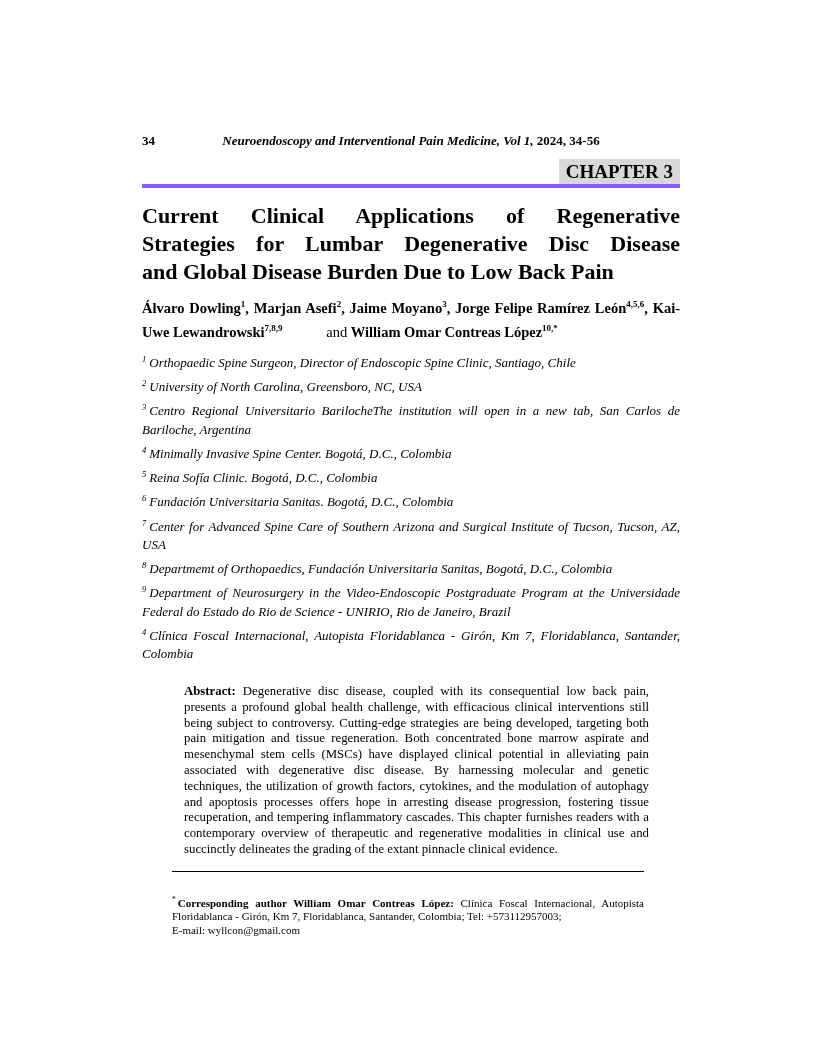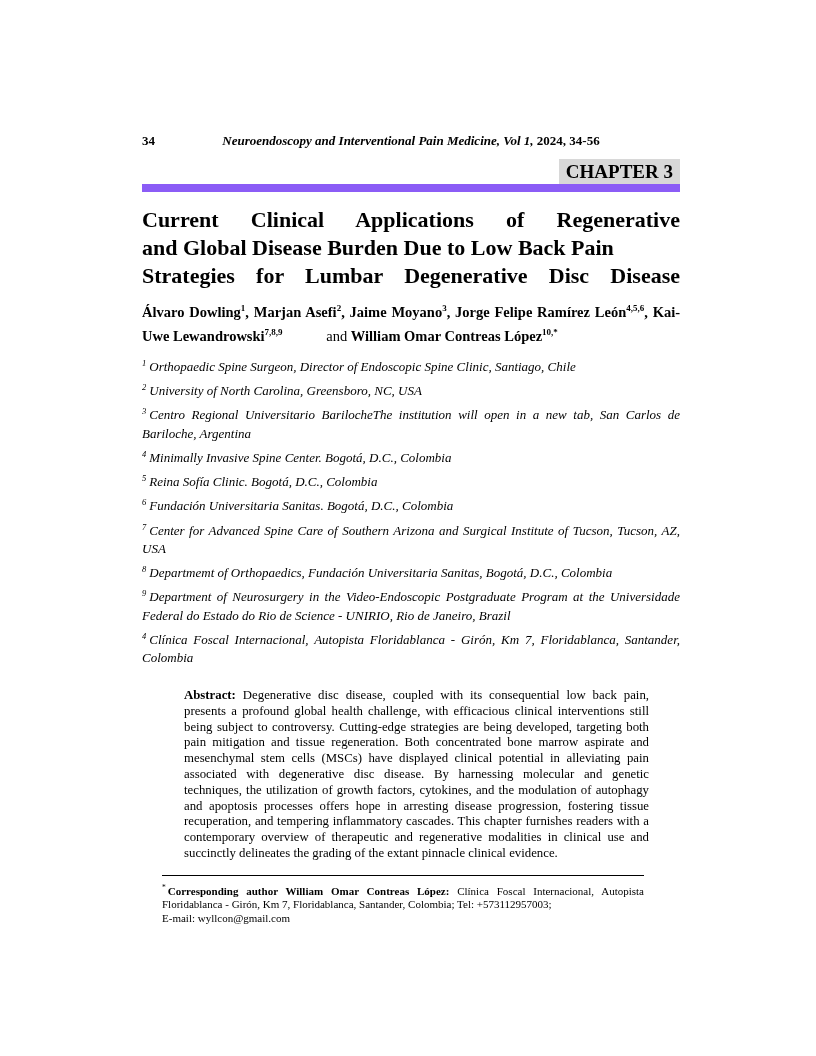--- a/index.html
+++ b/index.html
@@ -9,43 +9,43 @@
     background:#ffffff; color:#000;
     font-family:"Liberation Serif","DejaVu Serif",serif;
   }
   .content { position:absolute; left:142px; top:0; width:538px; padding-top:133px; }
 
   .running-head { position:relative; font-size:13px; font-weight:bold; height:18px; }
   .page-num { position:absolute; left:0; top:0; }
   .journal { display:block; text-align:center; }
   .journal-italic { font-style:italic; }
 
-  .chapter-row { margin-top:8px; border-bottom:8px solid #8b5cf6; text-align:right; }
+  .chapter-row { margin-top:8px; border-bottom:4px solid #8b5cf6; text-align:right; }
   .chapter-badge { display:inline-block; background:#d8d8d8; font-weight:bold;
     font-size:19px; padding:2px 7px 1px; }
 
   .title { margin-top:14px; font-size:22px; font-weight:bold; line-height:28px; }
   .title-line { text-align:justify; text-align-last:justify; }
   .title-line.last { text-align-last:left; }
 
   .authors { margin-top:8px; font-size:14.5px; line-height:20.5px; text-align:justify; }
   .au { font-weight:bold; }
   .au-sup { font-weight:bold; font-size:9px; }
   .au-sep { font-weight:bold; white-space:pre; }
   .au-and { font-weight:normal; white-space:pre;margin-left:40px; }
 
   .affiliations { margin-top:7px; }
   .aff { font-style:italic; font-size:13px; line-height:18px; text-align:justify; margin-bottom:2px; }
   .aff sup { font-size:8.5px; margin-right:3px; }
 
   .abstract { margin-top:21px; margin-left:42px; margin-right:31px;
     font-size:12.8px; line-height:15.8px; text-align:justify; }
 
-  .footnote { margin-top:13px; margin-left:20px; margin-right:36px;
-    border-top:1.5px solid #000; padding-top:5px;
+  .footnote { margin-top:13px; margin-left:30px; margin-right:36px;
+    border-top:1.5px solid #000; padding-top:21px;
     font-size:11px; line-height:13.8px; text-align:justify; }
   .footnote sup { font-size:7.5px; margin-right:2px; }
 
   .editors { margin-top:9px; text-align:center; font-weight:bold;
     font-size:11.5px; line-height:14.5px; }
 </style>
 </head>
 <body>
 
 <div class="page">
@@ -55,22 +55,22 @@
       <span class="page-num">34</span>
       <span class="journal"><span class="journal-italic">Neuroendoscopy and Interventional Pain Medicine, Vol 1,</span><span> 2024, 34-56</span></span>
     </div>
 
     <div class="chapter-row">
       <span class="chapter-badge">CHAPTER 3</span>
     </div>
 
     <div class="title">
       <div class="title-line">Current Clinical Applications of Regenerative</div>
+      <div class="title-line">Strategies for Lumbar Degenerative Disc Disease</div>
       <div class="title-line last">and Global Disease Burden Due to Low Back Pain</div>
-      <div class="title-line">Strategies for Lumbar Degenerative Disc Disease</div>
     </div>
 
     <p class="authors"><span class="au">Álvaro Dowling</span><sup class="au-sup">1</sup><span class="au-sep">, </span><span class="au">Marjan Asefi</span><sup class="au-sup">2</sup><span class="au-sep">, </span><span class="au">Jaime Moyano</span><sup class="au-sup">3</sup><span class="au-sep">, </span><span class="au">Jorge Felipe Ramírez León</span><sup class="au-sup">4,5,6</sup><span class="au-sep">, </span><span class="au">Kai-Uwe Lewandrowski</span><sup class="au-sup">7,8,9</sup><span class="au-and"> and </span><span class="au">William Omar Contreas López</span><sup class="au-sup">10,*</sup></p>
 
     <div class="affiliations">
       <p class="aff"><sup>1</sup><span>Orthopaedic Spine Surgeon, Director of Endoscopic Spine Clinic, Santiago, Chile</span></p>
       <p class="aff"><sup>2</sup><span>University of North Carolina, Greensboro, NC, USA</span></p>
       <p class="aff"><sup>3</sup><span>Centro Regional Universitario BarilocheThe institution will open in a new tab, San Carlos de Bariloche, Argentina</span></p>
       <p class="aff"><sup>4</sup><span>Minimally Invasive Spine Center. Bogotá, D.C., Colombia</span></p>
       <p class="aff"><sup>5</sup><span>Reina Sofía Clinic. Bogotá, D.C., Colombia</span></p>

